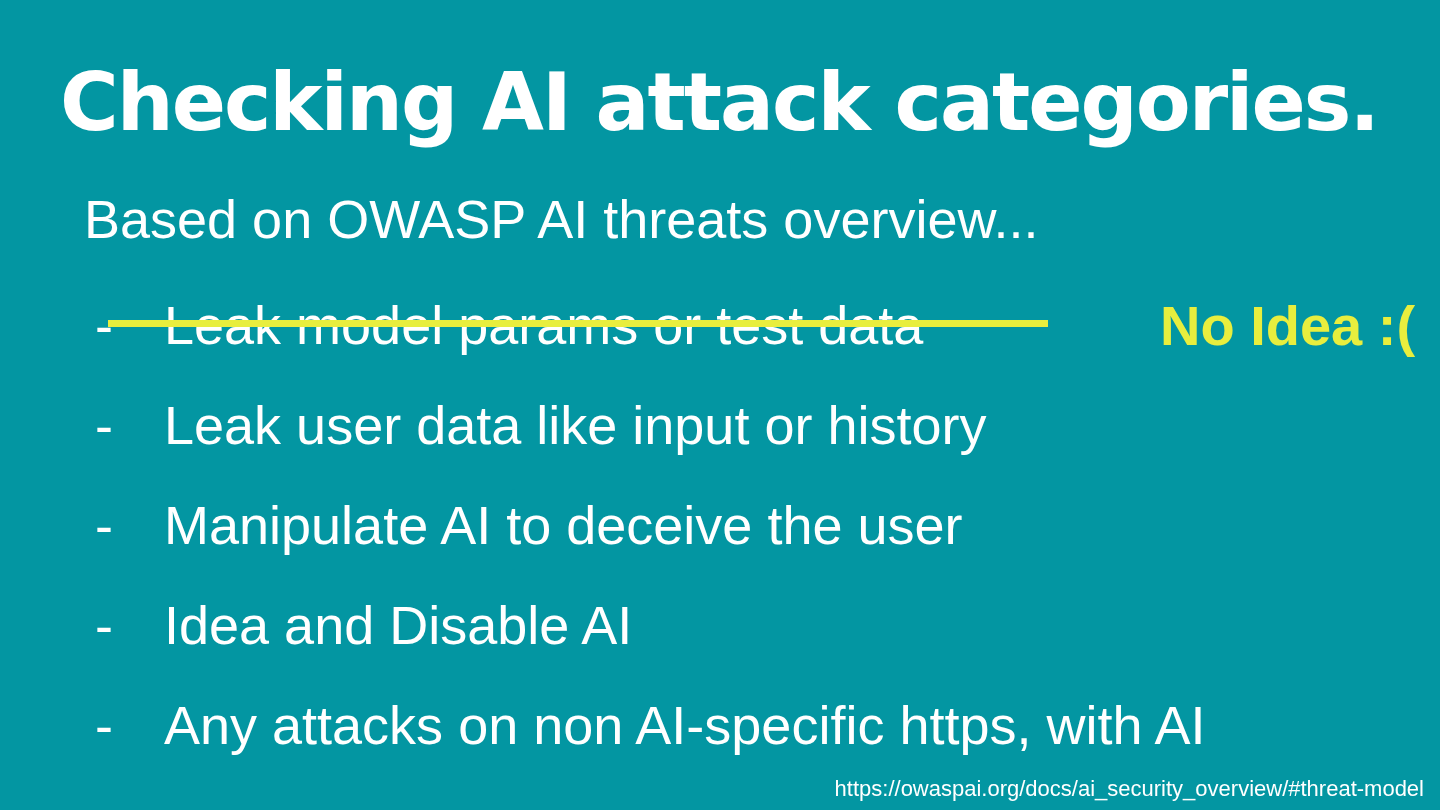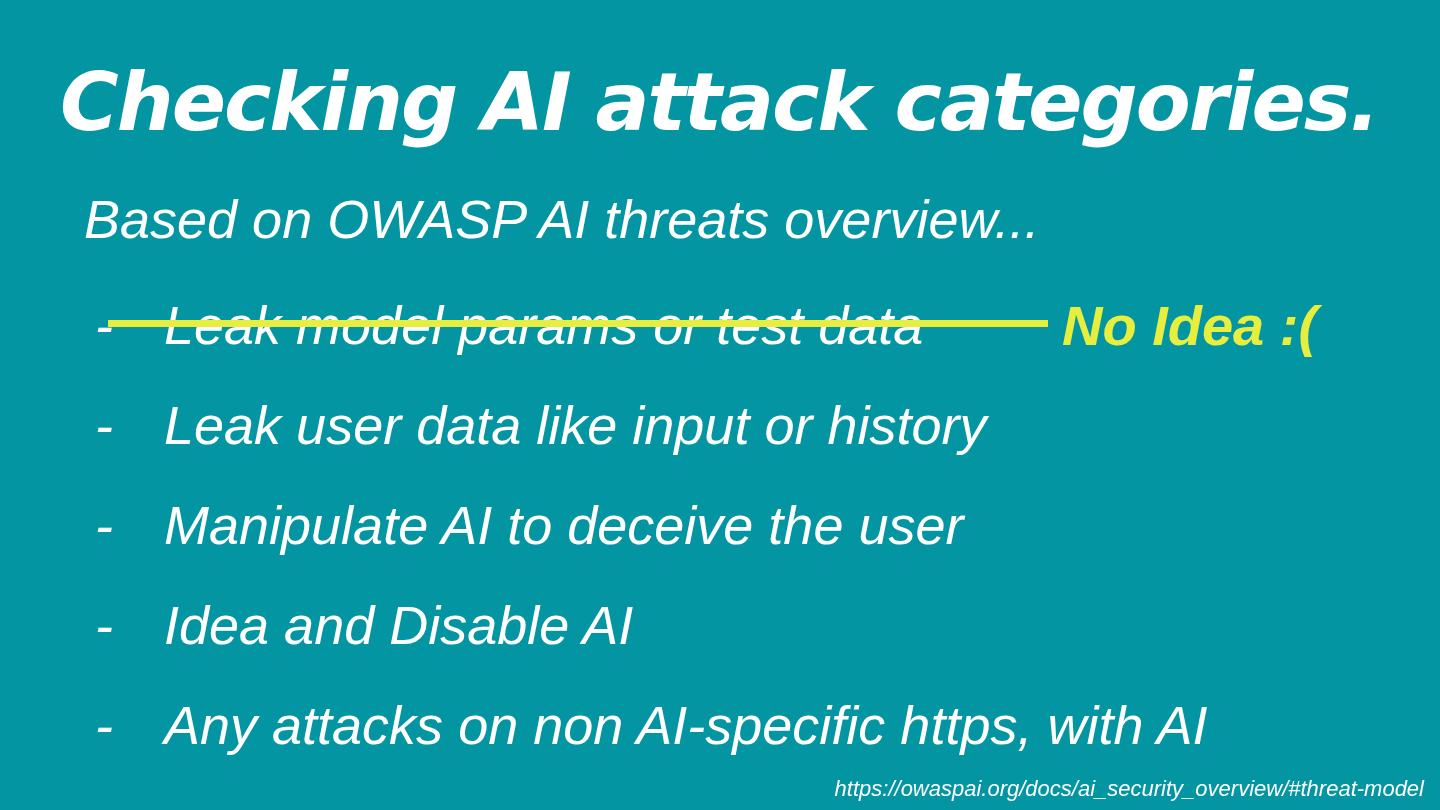--- a/index.html
+++ b/index.html
@@ -13,21 +13,20 @@
     font-family: "Liberation Sans", sans-serif;
     background: var(--bg);
     overflow: hidden;
   }
   .slide {
     position: relative;
     width: 1440px;
     height: 810px;
     background: var(--bg);
     color: var(--fg);
-    font-style: italic;
   }
   .slide-title {
     position: absolute;
     left: 60px;
     top: 56px;
     font-size: 80px;
     font-weight: 700;
     letter-spacing: -2px;
     color: var(--fg);
     font-family: "DejaVu Sans", "Liberation Sans", sans-serif;
@@ -72,21 +71,21 @@
     position: absolute;
     left: 108px;
     top: 320px;
     width: 940px;
     height: 7px;
     background: var(--hl);
     pointer-events: none;
   }
   .no-idea-note {
     position: absolute;
-    left: 1062px;
+    left: 1160px;
     top: 296px;
     font-size: 56px;
     font-weight: 700;
     color: var(--hl);
     line-height: 60px;
     white-space: nowrap;
   }
   .footer-url {
     position: absolute;
     right: 16px;

